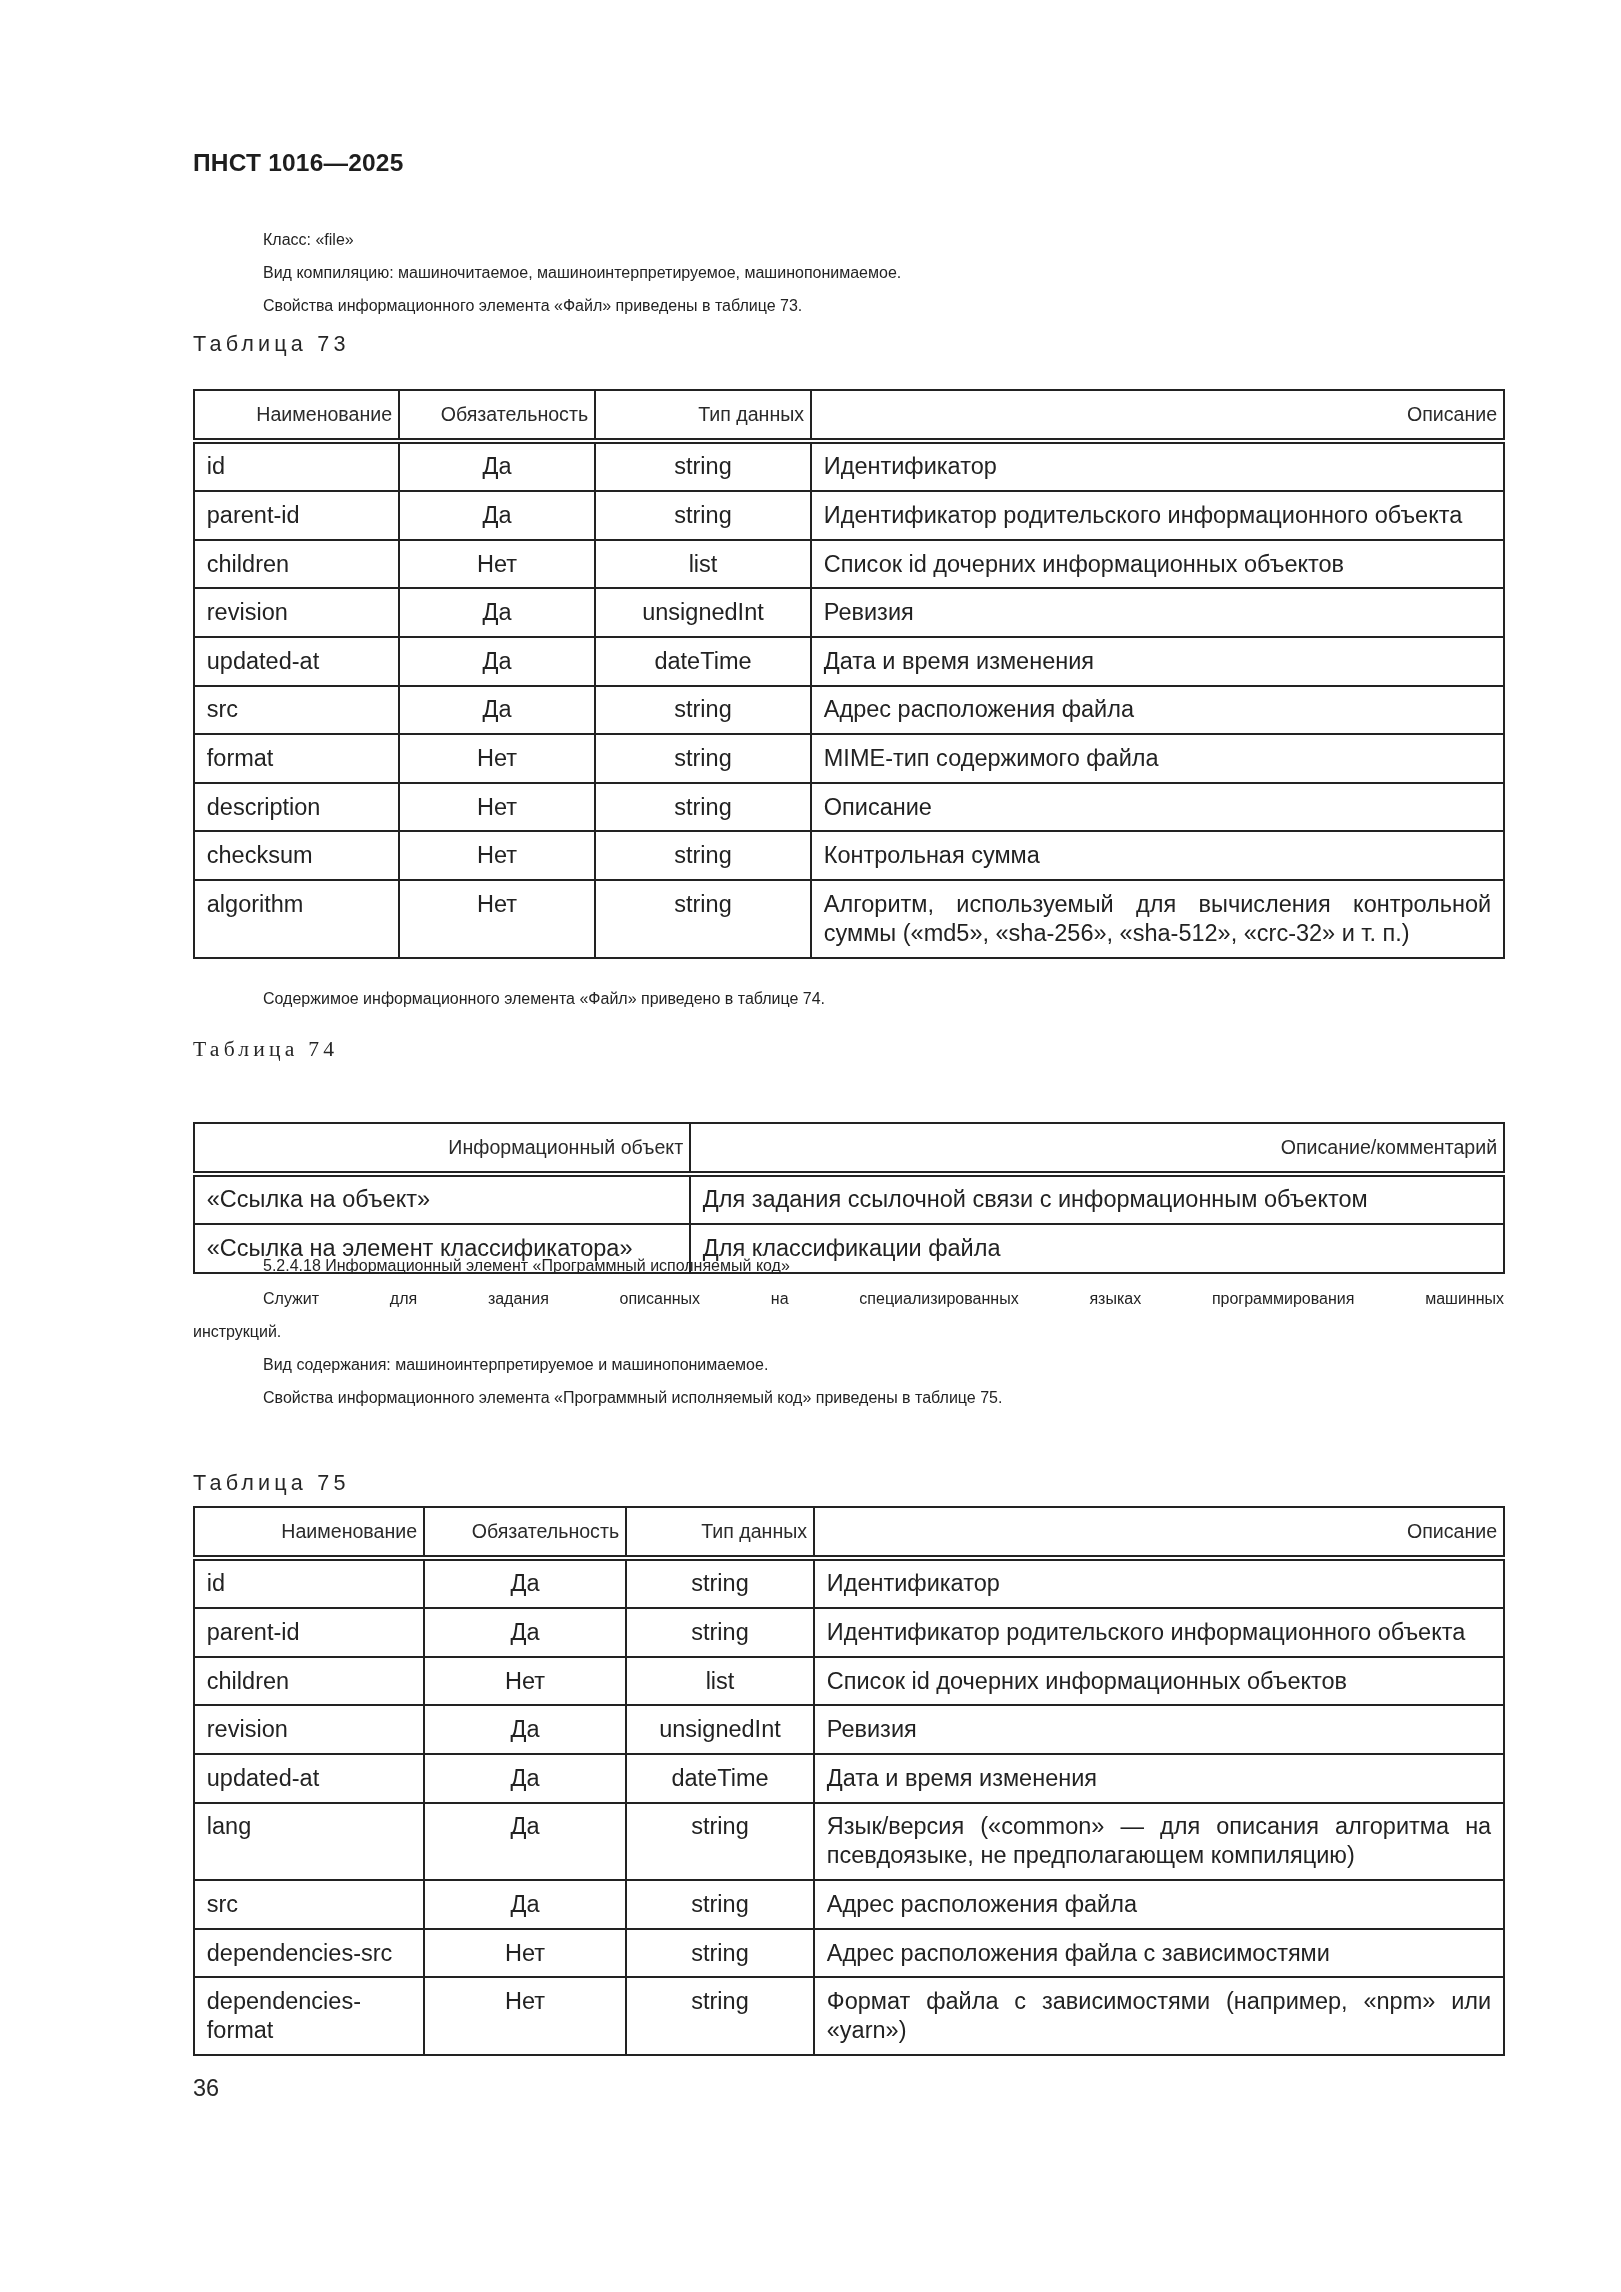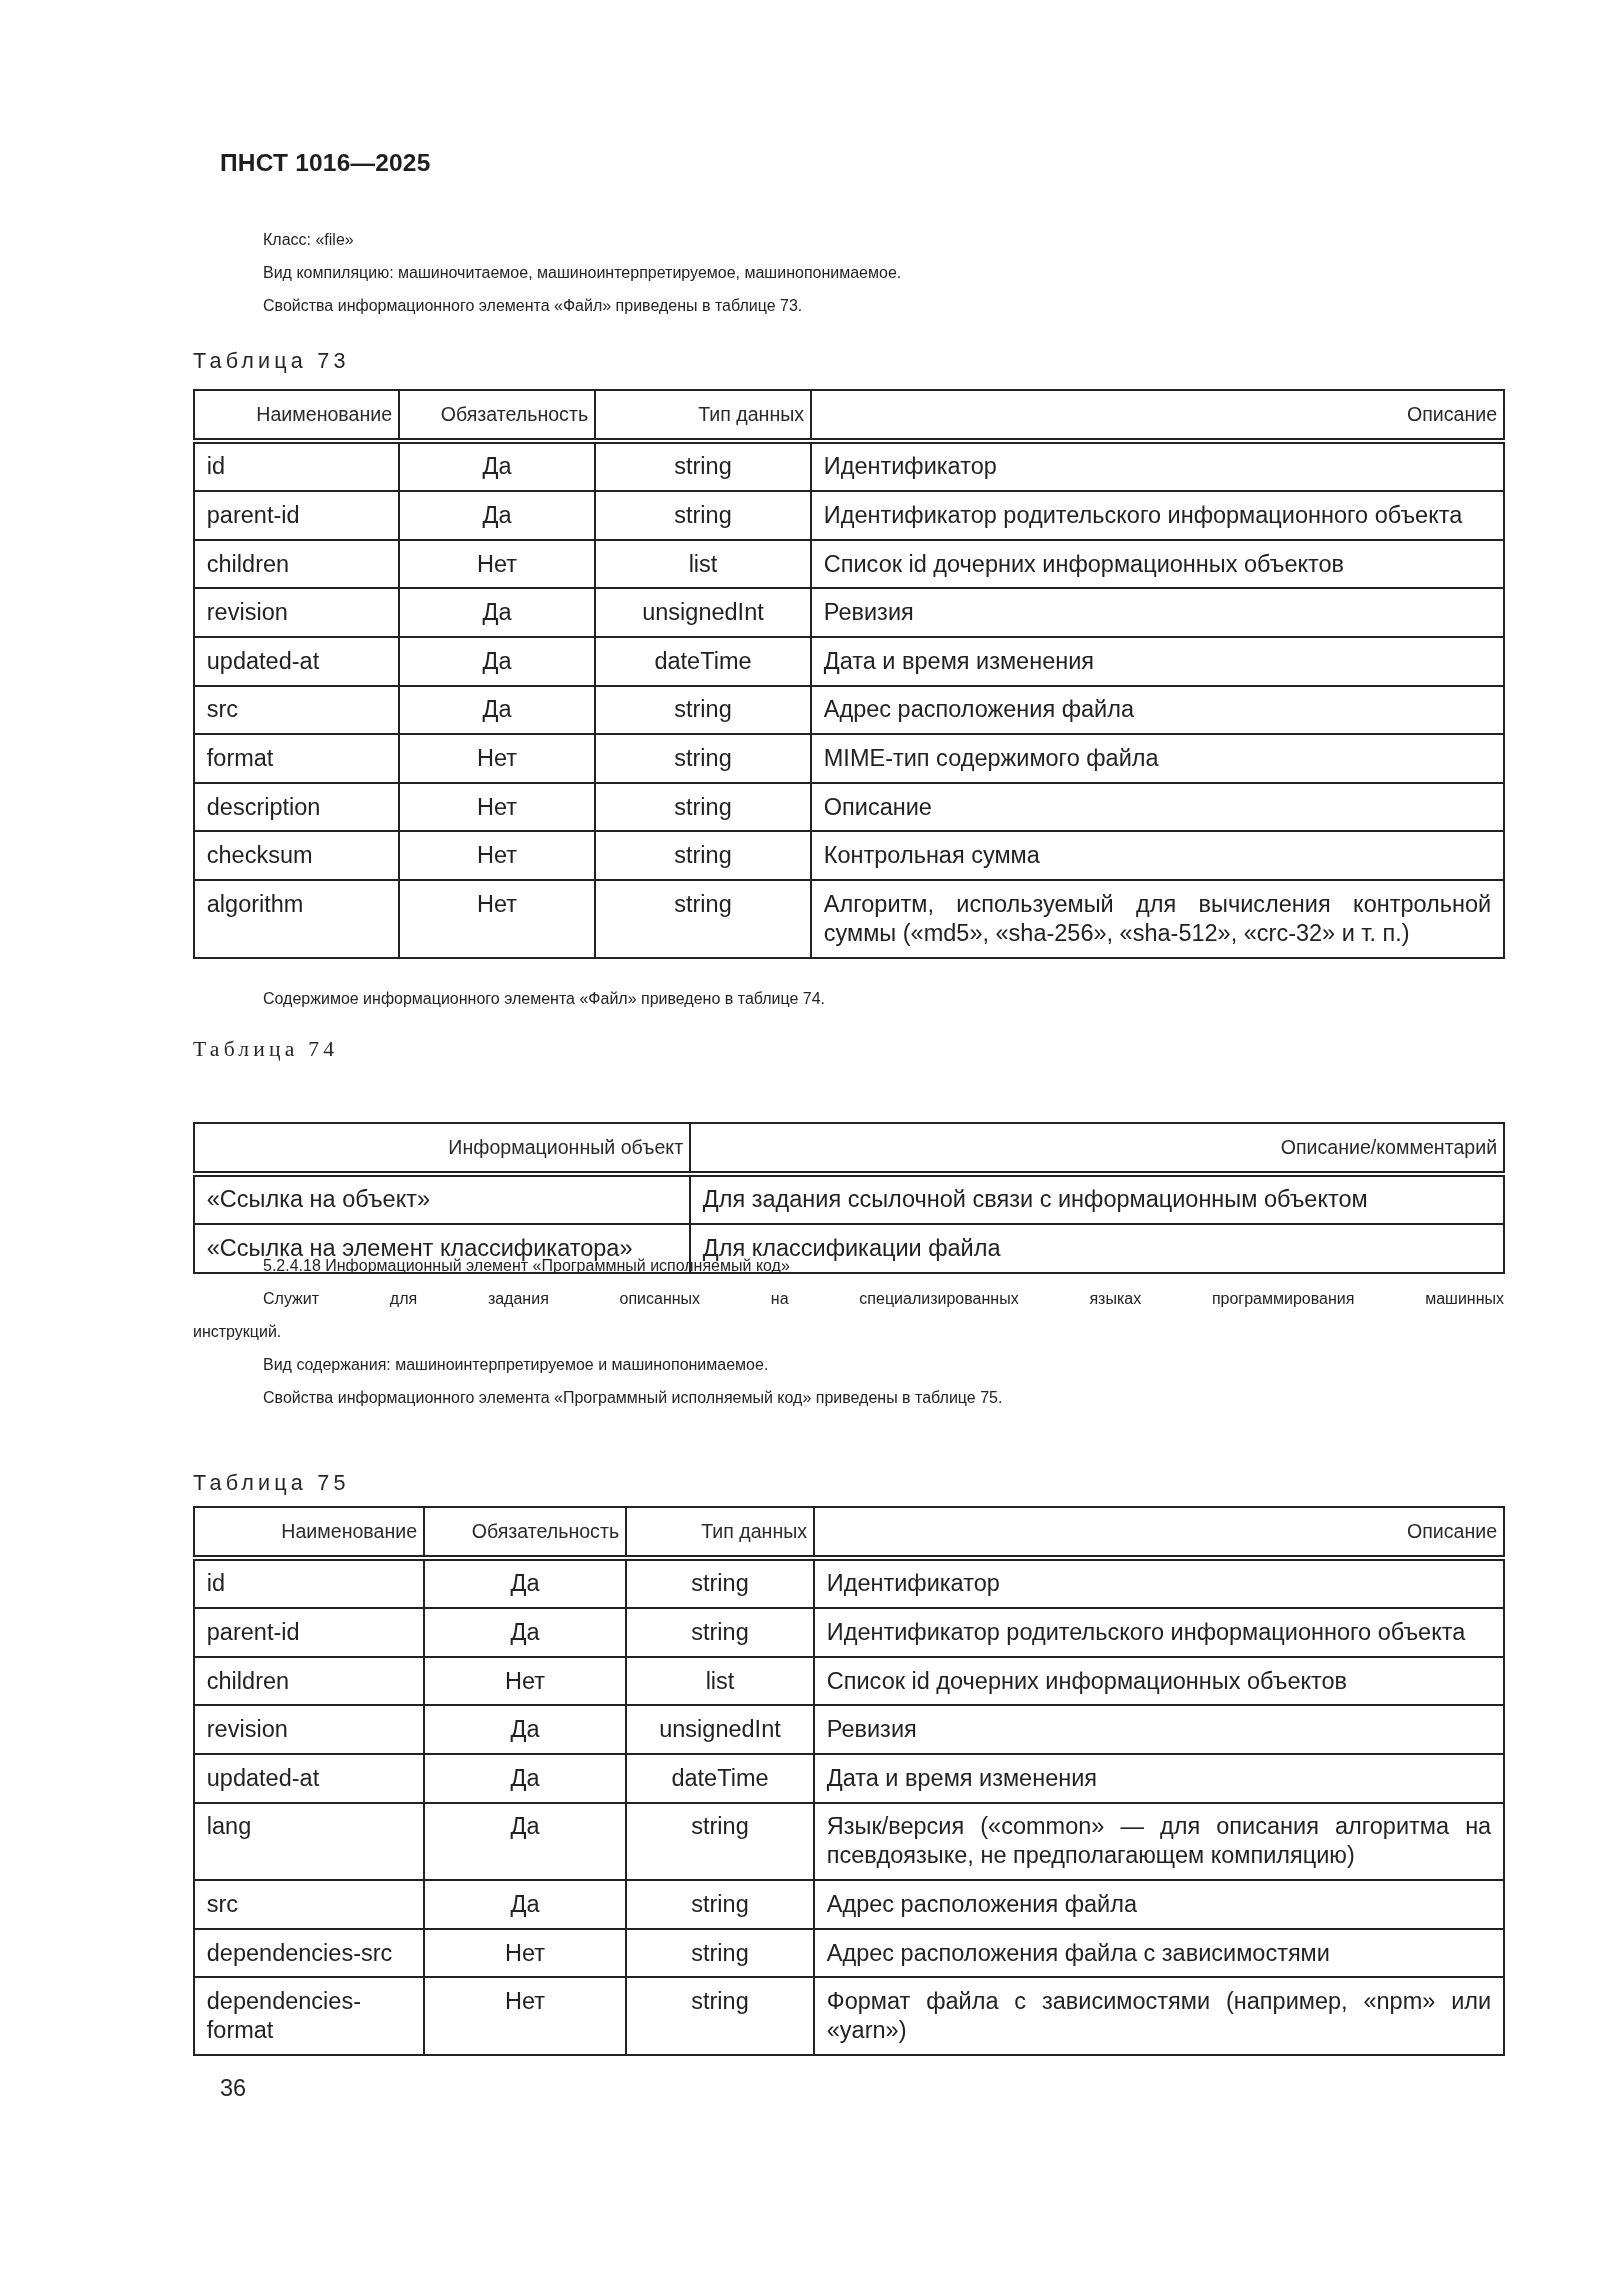--- a/index.html
+++ b/index.html
@@ -1,21 +1,21 @@
 <!DOCTYPE html>
 <html><head>
 <meta charset="utf-8">
 <style>
   html, body { margin: 0; padding: 0; background: #ffffff; }
   body {
     width: 1621px; height: 2293px; position: relative; overflow: hidden;
     font-family: "Liberation Sans", "DejaVu Sans", sans-serif;
     color: #232323;
   }
-  .abs { position: absolute; margin-left: 27px; }
+  .abs { position: absolute; }
   .doc-code {
     left: 193px; top: 149px; font-size: 24.5px; font-weight: bold; color: #1e1e1e;
     letter-spacing: 0.2px;
   }
   .para {
     position: absolute; left: 193px; width: 1311px; font-size: 16px; line-height: 33px;
     color: #232323;
   }
   .para .line { display: block; white-space: nowrap; }
   .para .indent { padding-left: 70px; }
@@ -45,21 +45,21 @@
 <body>
 
 <div class="abs doc-code">ПНСТ 1016—2025</div>
 
 <div class="para" style="top:223px;">
   <span class="line indent">Класс: «file»</span>
   <span class="line indent">Вид компиляцию: машиночитаемое, машиноинтерпретируемое, машинопонимаемое.</span>
   <span class="line indent">Свойства информационного элемента «Файл» приведены в таблице 73.</span>
 </div>
 
-<div class="tcap" style="top:348px;">Таблица 73</div>
+<div class="tcap" style="top:331px;">Таблица 73</div>
 
 <table class="gt" style="top:389px;">
   <colgroup>
     <col style="width:205px">
       <col style="width:196px">
       <col style="width:216px">
       <col>
   </colgroup>
   <thead>
     <tr>

